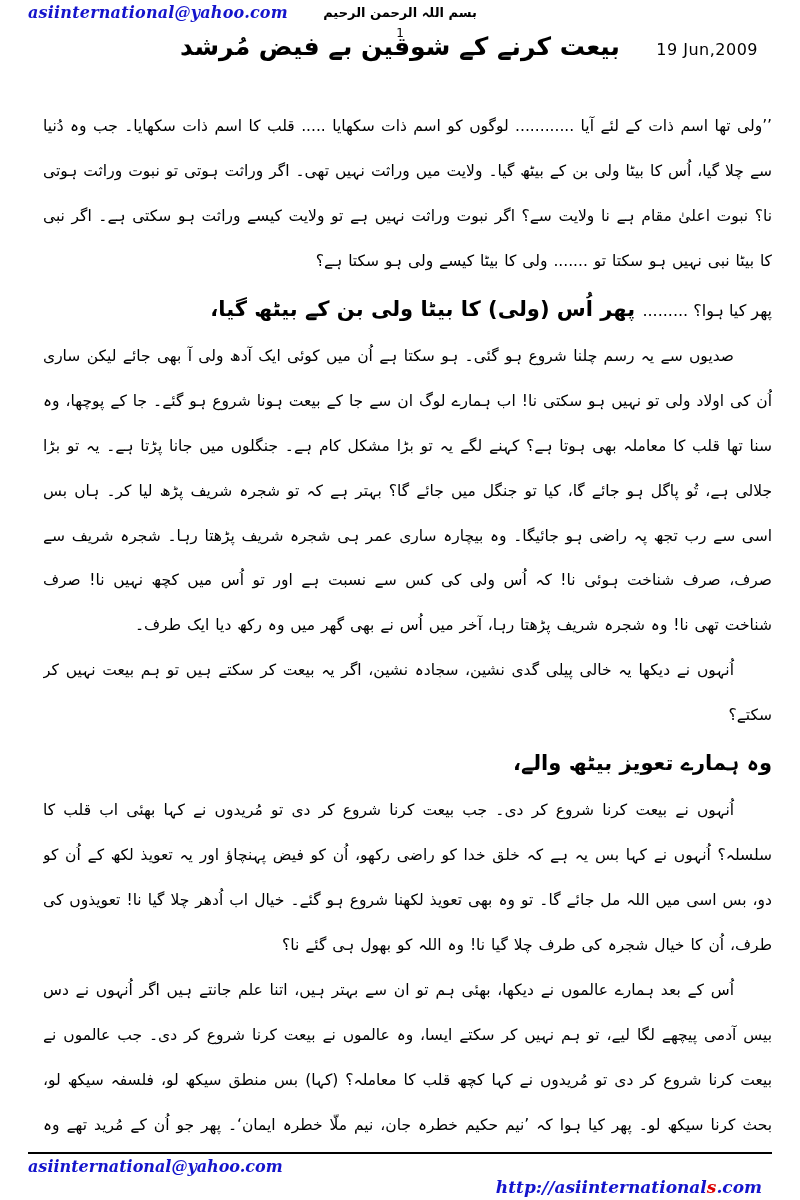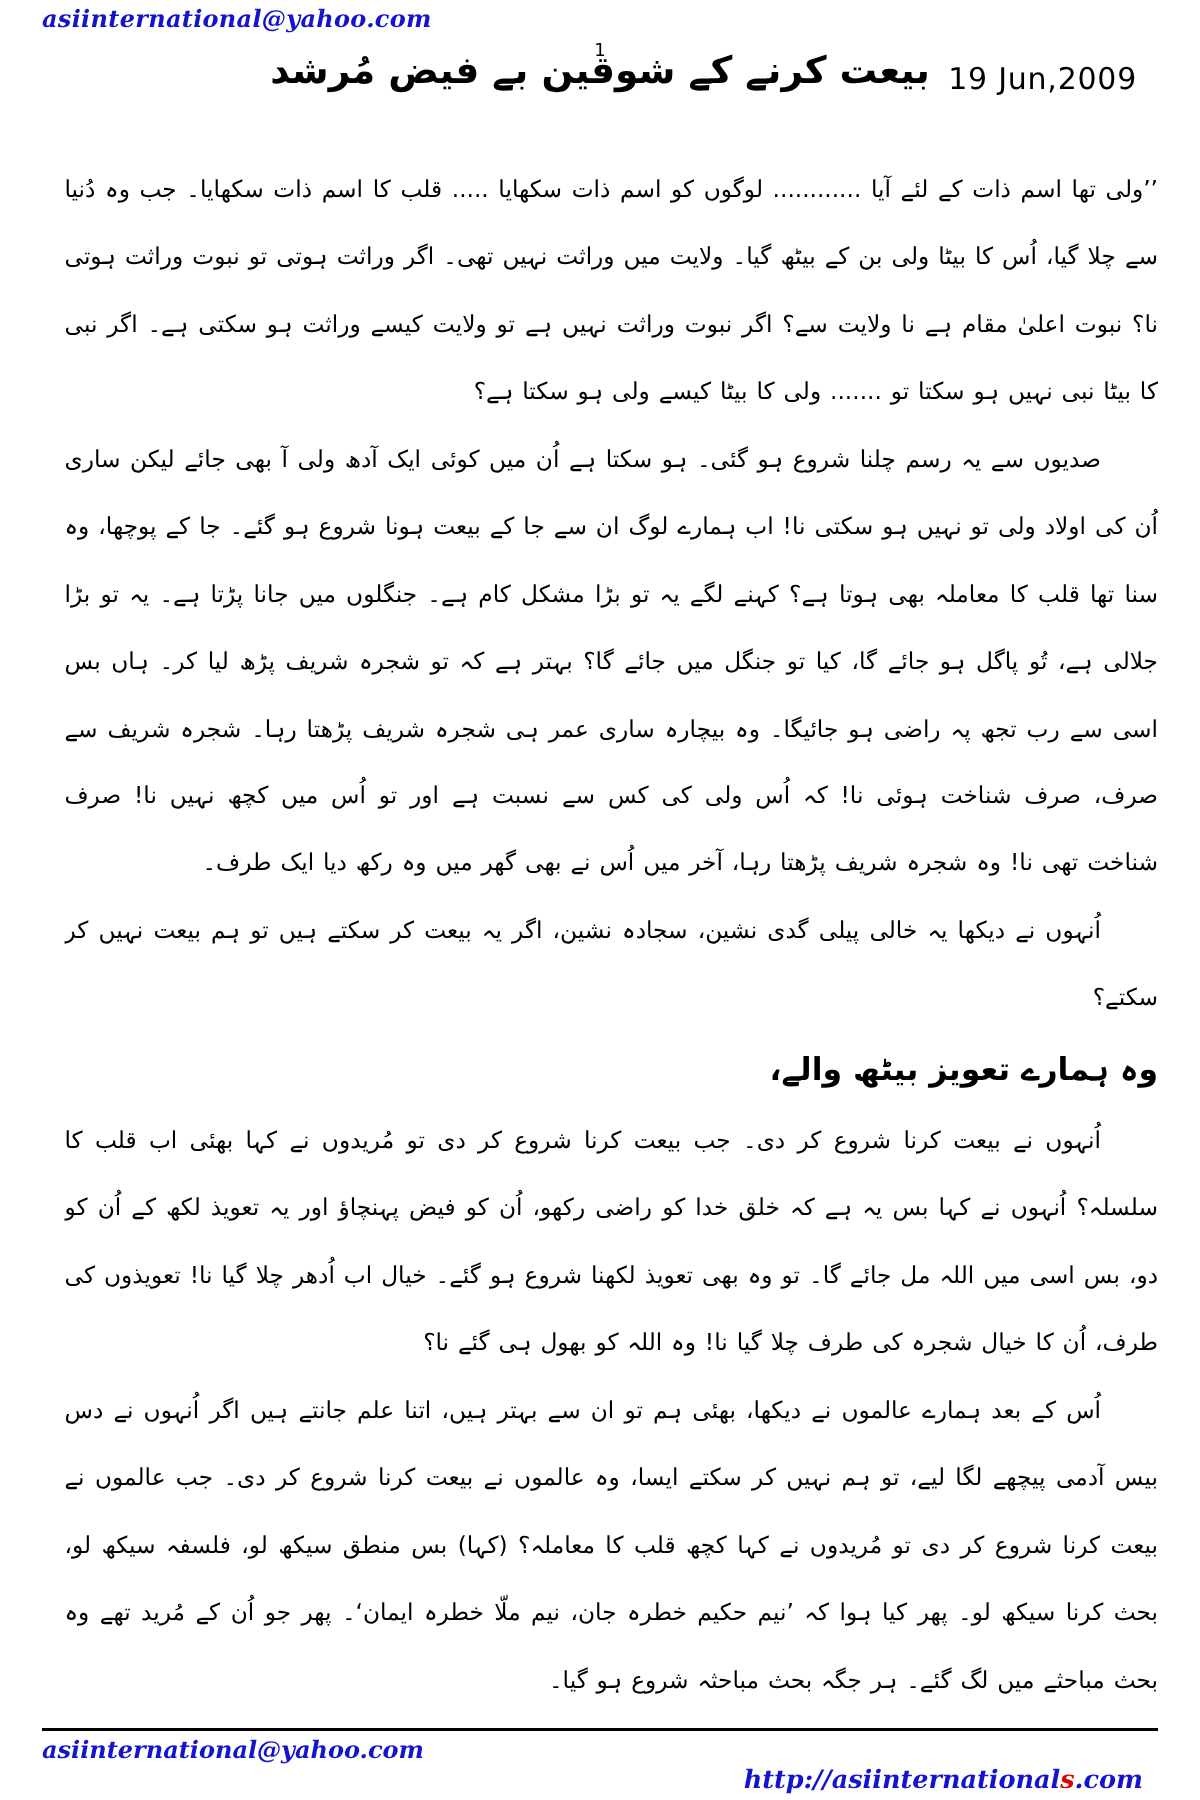--- a/index.html
+++ b/index.html
@@ -45,21 +45,21 @@
     top: 26px;
     left: 0;
     width: 100%;
     text-align: center;
     font-size: 12px;
   }
   .doc-date {
     position: absolute;
     top: 40px;
     right: 42px;
-    font-size: 20px;
+    font-size: 16px;
     letter-spacing: 0.5px;
   }
   .doc-title {
     position: absolute;
     top: 24px;
     left: 0;
     width: 100%;
     text-align: center;
     direction: rtl;
     font-size: 25px;
@@ -136,31 +136,36 @@
     color: #dd0000;
   }
 </style>
 </head>
 <body>
 
 <div class="page">
 
   <a class="top-email" href="#">asiinternational@yahoo.com</a>
 
+  <div class="bismillah">بسم اللہ الرحمن الرحیم</div>
 
   <div class="page-number">1</div>
 
   <div class="doc-date">19 Jun,2009</div>
 
   <div class="doc-title">بیعت کرنے کے شوقین بے فیض مُرشد</div>
 
   <div class="content">
 
     <p class="para">’’ولی تھا اسم ذات کے لئے آیا ............ لوگوں کو اسم ذات سکھایا ..... قلب کا اسم ذات سکھایا۔ جب وہ دُنیا سے چلا گیا، اُس کا بیٹا ولی بن کے بیٹھ گیا۔ ولایت میں وراثت نہیں تھی۔ اگر وراثت ہوتی تو نبوت وراثت ہوتی نا؟ نبوت اعلیٰ مقام ہے نا ولایت سے؟ اگر نبوت وراثت نہیں ہے تو ولایت کیسے وراثت ہو سکتی ہے۔ اگر نبی کا بیٹا نبی نہیں ہو سکتا تو ....... ولی کا بیٹا کیسے ولی ہو سکتا ہے؟</p>
 
+    <div class="heading">
+      <span class="lead">پھر کیا ہوا؟ .........</span>
+      <span>پھر اُس (ولی) کا بیٹا ولی بن کے بیٹھ گیا،</span>
+    </div>
 
     <p class="para indent">صدیوں سے یہ رسم چلنا شروع ہو گئی۔ ہو سکتا ہے اُن میں کوئی ایک آدھ ولی آ بھی جائے لیکن ساری اُن کی اولاد ولی تو نہیں ہو سکتی نا! اب ہمارے لوگ ان سے جا کے بیعت ہونا شروع ہو گئے۔ جا کے پوچھا، وہ سنا تھا قلب کا معاملہ بھی ہوتا ہے؟ کہنے لگے یہ تو بڑا مشکل کام ہے۔ جنگلوں میں جانا پڑتا ہے۔ یہ تو بڑا جلالی ہے، تُو پاگل ہو جائے گا، کیا تو جنگل میں جائے گا؟ بہتر ہے کہ تو شجرہ شریف پڑھ لیا کر۔ ہاں بس اسی سے رب تجھ پہ راضی ہو جائیگا۔ وہ بیچارہ ساری عمر ہی شجرہ شریف پڑھتا رہا۔ شجرہ شریف سے صرف، صرف شناخت ہوئی نا! کہ اُس ولی کی کس سے نسبت ہے اور تو اُس میں کچھ نہیں نا! صرف شناخت تھی نا! وہ شجرہ شریف پڑھتا رہا، آخر میں اُس نے بھی گھر میں وہ رکھ دیا ایک طرف۔</p>
 
 
     <p class="para indent">اُنہوں نے دیکھا یہ خالی پیلی گدی نشین، سجادہ نشین، اگر یہ بیعت کر سکتے ہیں تو ہم بیعت نہیں کر سکتے؟</p>
 
     <div class="heading">وہ ہمارے تعویز بیٹھ والے،</div>
 
     <p class="para indent">اُنہوں نے بیعت کرنا شروع کر دی۔ جب بیعت کرنا شروع کر دی تو مُریدوں نے کہا بھئی اب قلب کا سلسلہ؟ اُنہوں نے کہا بس یہ ہے کہ خلق خدا کو راضی رکھو، اُن کو فیض پہنچاؤ اور یہ تعویذ لکھ کے اُن کو دو، بس اسی میں اللہ مل جائے گا۔ تو وہ بھی تعویذ لکھنا شروع ہو گئے۔ خیال اب اُدھر چلا گیا نا! تعویذوں کی طرف، اُن کا خیال شجرہ کی طرف چلا گیا نا! وہ اللہ کو بھول ہی گئے نا؟</p>
 

